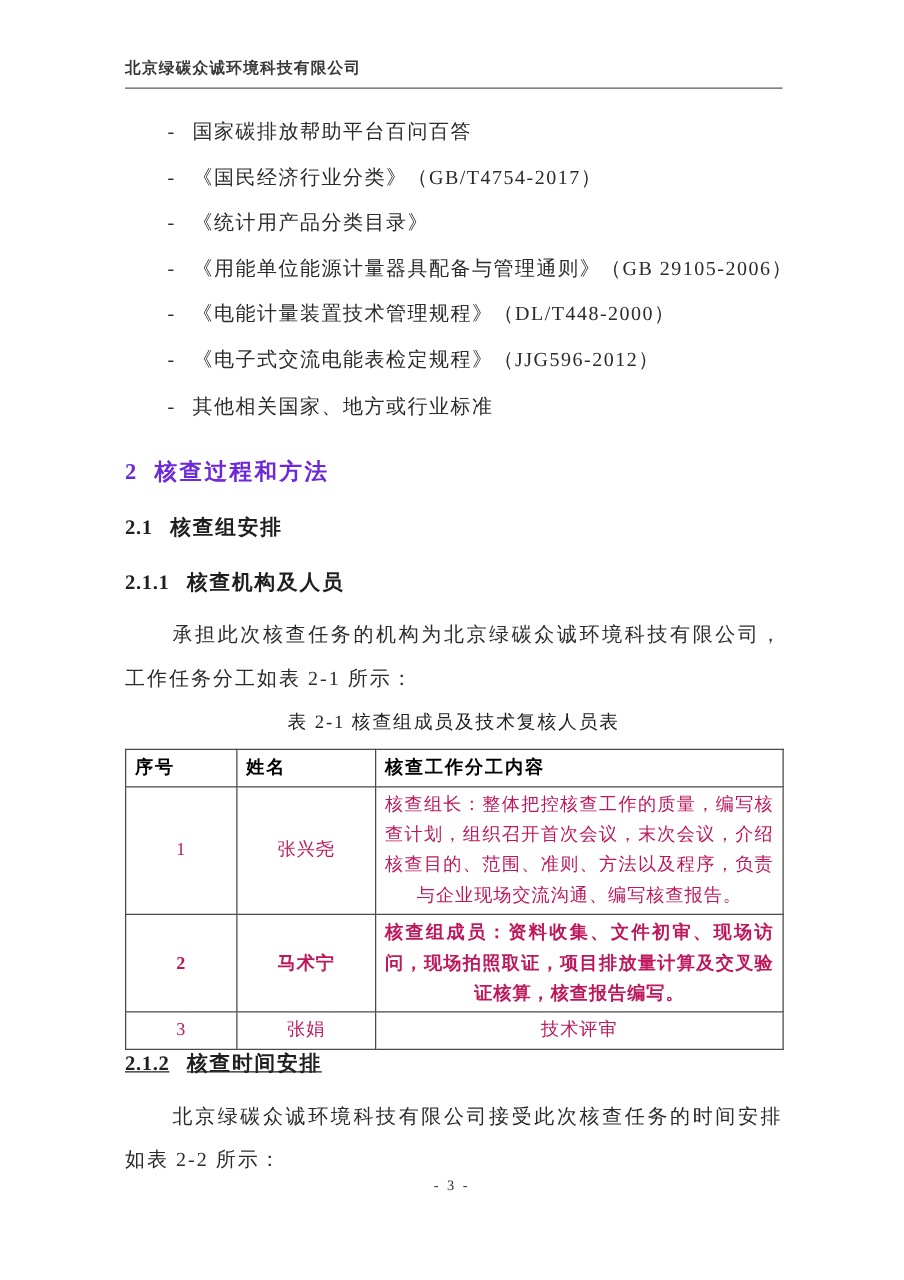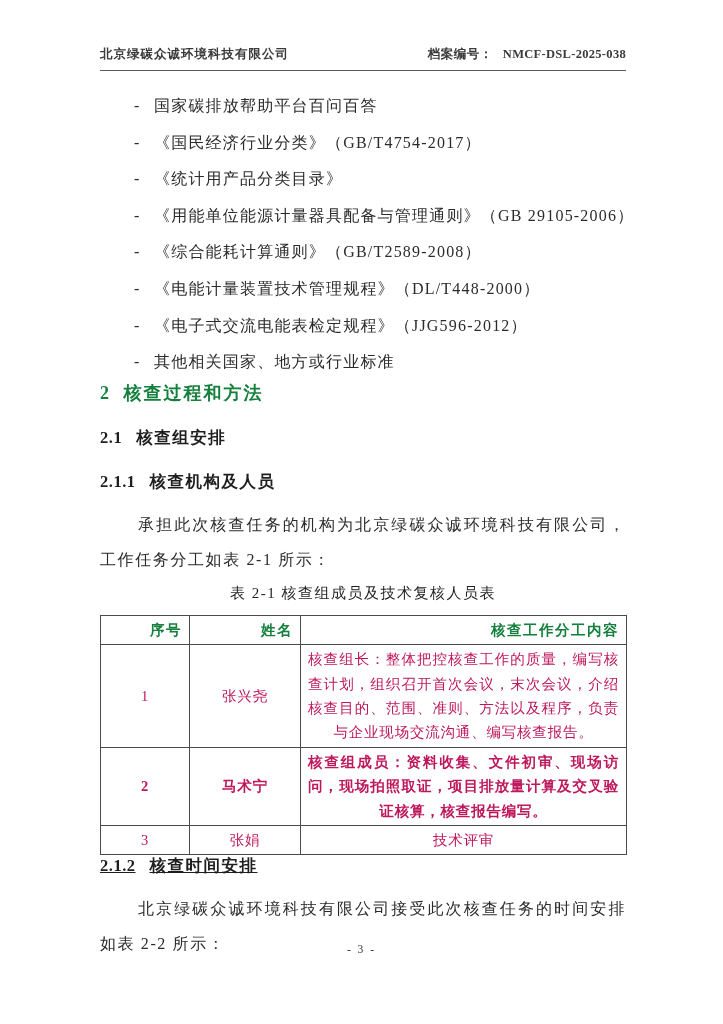--- a/index.html
+++ b/index.html
@@ -53,24 +53,25 @@
     letter-spacing: 1.2px;
     white-space: nowrap;
   }
   .ref-item .dash {
     display: inline-block;
     width: 20px;
     color: #2b2b2b;
   }
   
   .h-l1 {
+    margin-top: 21px;
     font-size: 18px;
     font-weight: 700;
     letter-spacing: 2px;
-    color: #15803d;
+    color: #6d28d9;
   }
   .h-l2 {
     margin-top: 22px;
     font-size: 16.5px;
     font-weight: 700;
     letter-spacing: 1.5px;
     color: #1f1f1f;
   }
   .h-num { margin-right: 14px; letter-spacing: 0.5px; }
   
@@ -103,24 +104,24 @@
     border: 1px solid #4a4a4a;
     font-size: 14.5px;
     color: #be185d;
     vertical-align: middle;
     padding: 2px 7px;
     line-height: 24.4px;
     letter-spacing: 0.8px;
   }
   table.members th {
     font-weight: 700;
-    text-align: right;
+    text-align: left;
     height: 28px;
     letter-spacing: 1.5px;
-    color: #15803d;
+    color: #000000;
   }
   td.c-no, td.c-name { text-align: center; }
   td.c-duty {
     text-align: justify;
     text-justify: inter-ideograph;
     text-align-last: center;
   }
   tr.r1 td { height: 99px; }
   tr.r2 td { height: 76px; font-weight: bold; }
   tr.r3 td { height: 26px; }
@@ -137,40 +138,34 @@
   }
 </style>
 </head>
 <body>
 
 <div class="page">
   <div class="content">
 
     <div class="doc-header">
       <span class="left">北京绿碳众诚环境科技有限公司</span>
-      <span class="right">
-        <span>档案编号：</span><span class="archive-number">NMCF-DSL-2025-038</span>
-      </span>
     </div>
 
     <ul class="ref-list">
       <li class="ref-item">
         <span class="dash">-</span><span>国家碳排放帮助平台百问百答</span>
       </li>
       <li class="ref-item">
         <span class="dash">-</span><span>《国民经济行业分类》（GB/T4754-2017）</span>
       </li>
       <li class="ref-item">
         <span class="dash">-</span><span>《统计用产品分类目录》</span>
       </li>
       <li class="ref-item">
         <span class="dash">-</span><span>《用能单位能源计量器具配备与管理通则》（GB 29105-2006）</span>
-      </li>
-      <li class="ref-item">
-        <span class="dash">-</span><span>《综合能耗计算通则》（GB/T2589-2008）</span>
       </li>
       <li class="ref-item">
         <span class="dash">-</span><span>《电能计量装置技术管理规程》（DL/T448-2000）</span>
       </li>
       <li class="ref-item">
         <span class="dash">-</span><span>《电子式交流电能表检定规程》（JJG596-2012）</span>
       </li>
       <li class="ref-item">
         <span class="dash">-</span><span>其他相关国家、地方或行业标准</span>
       </li>

